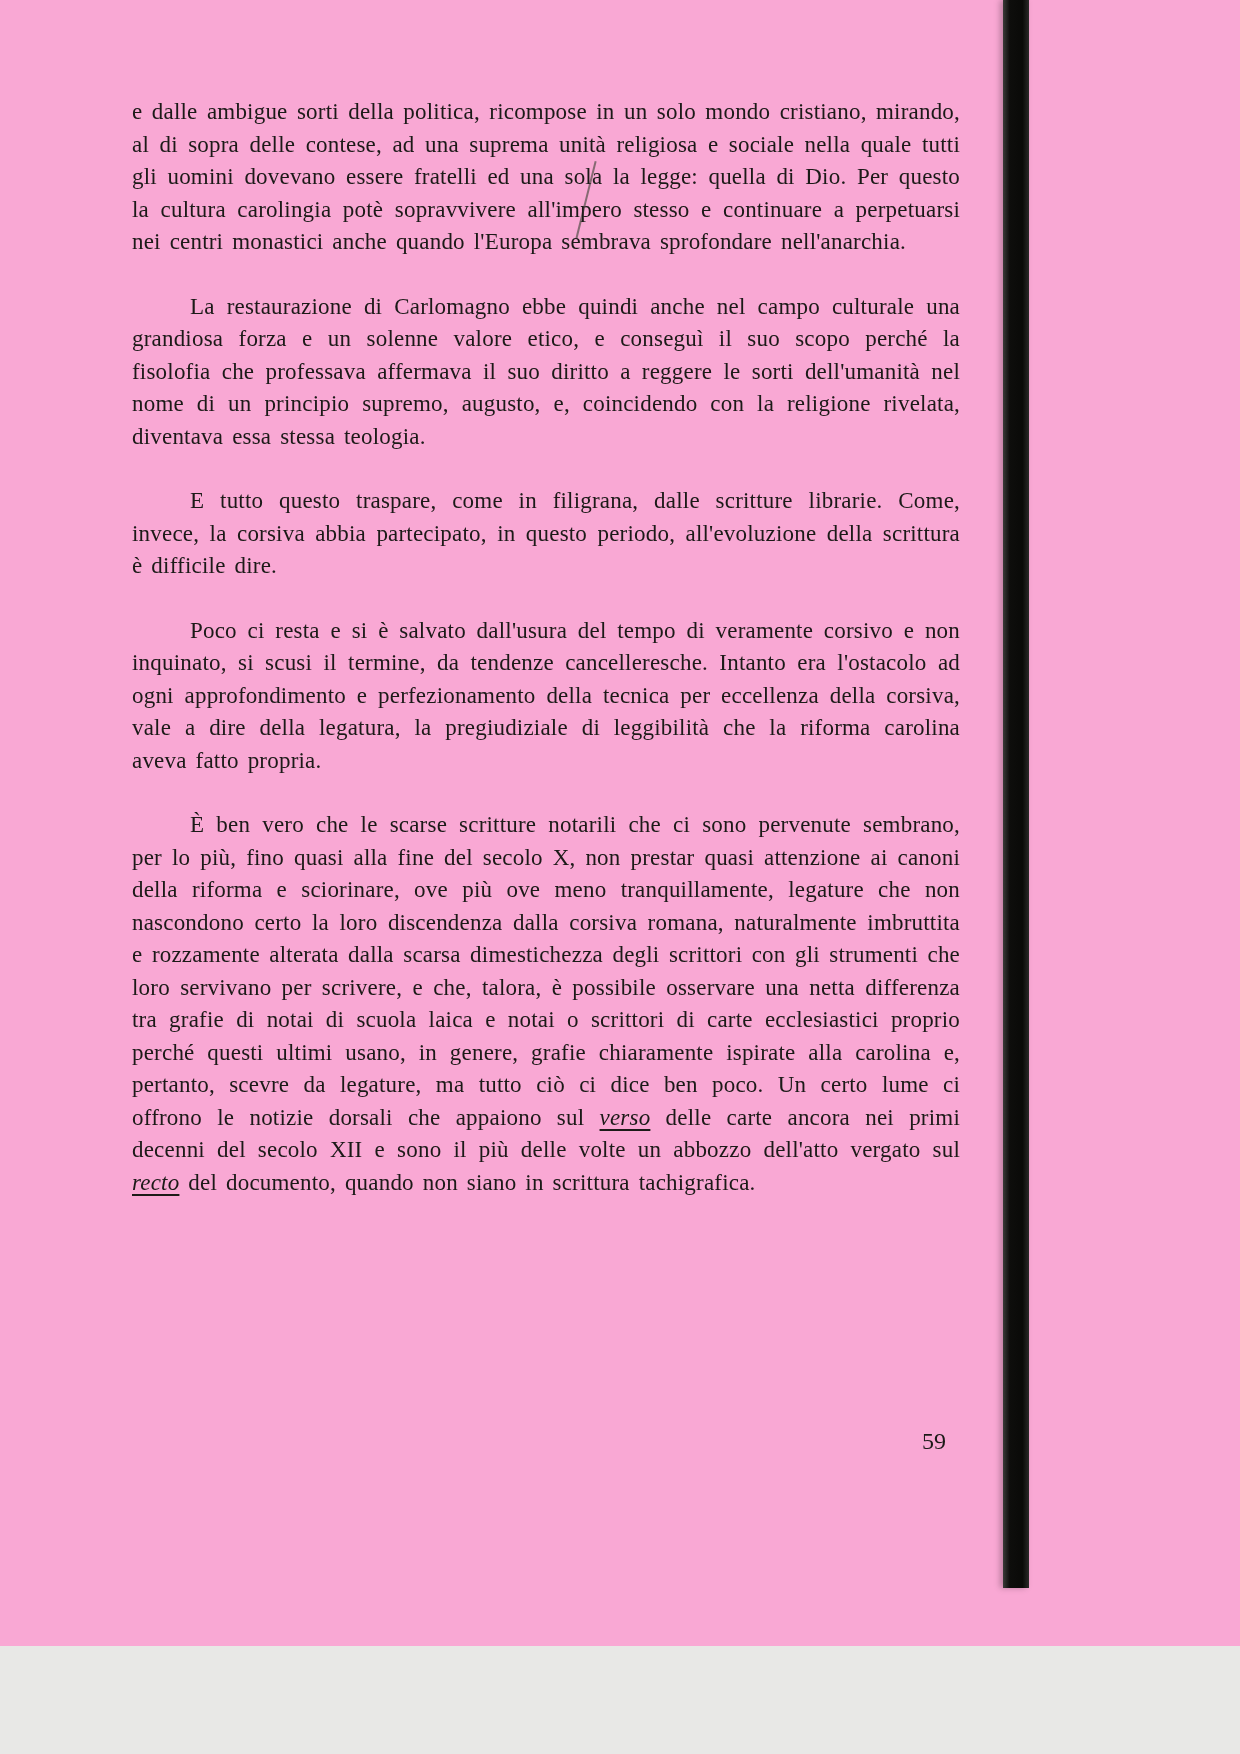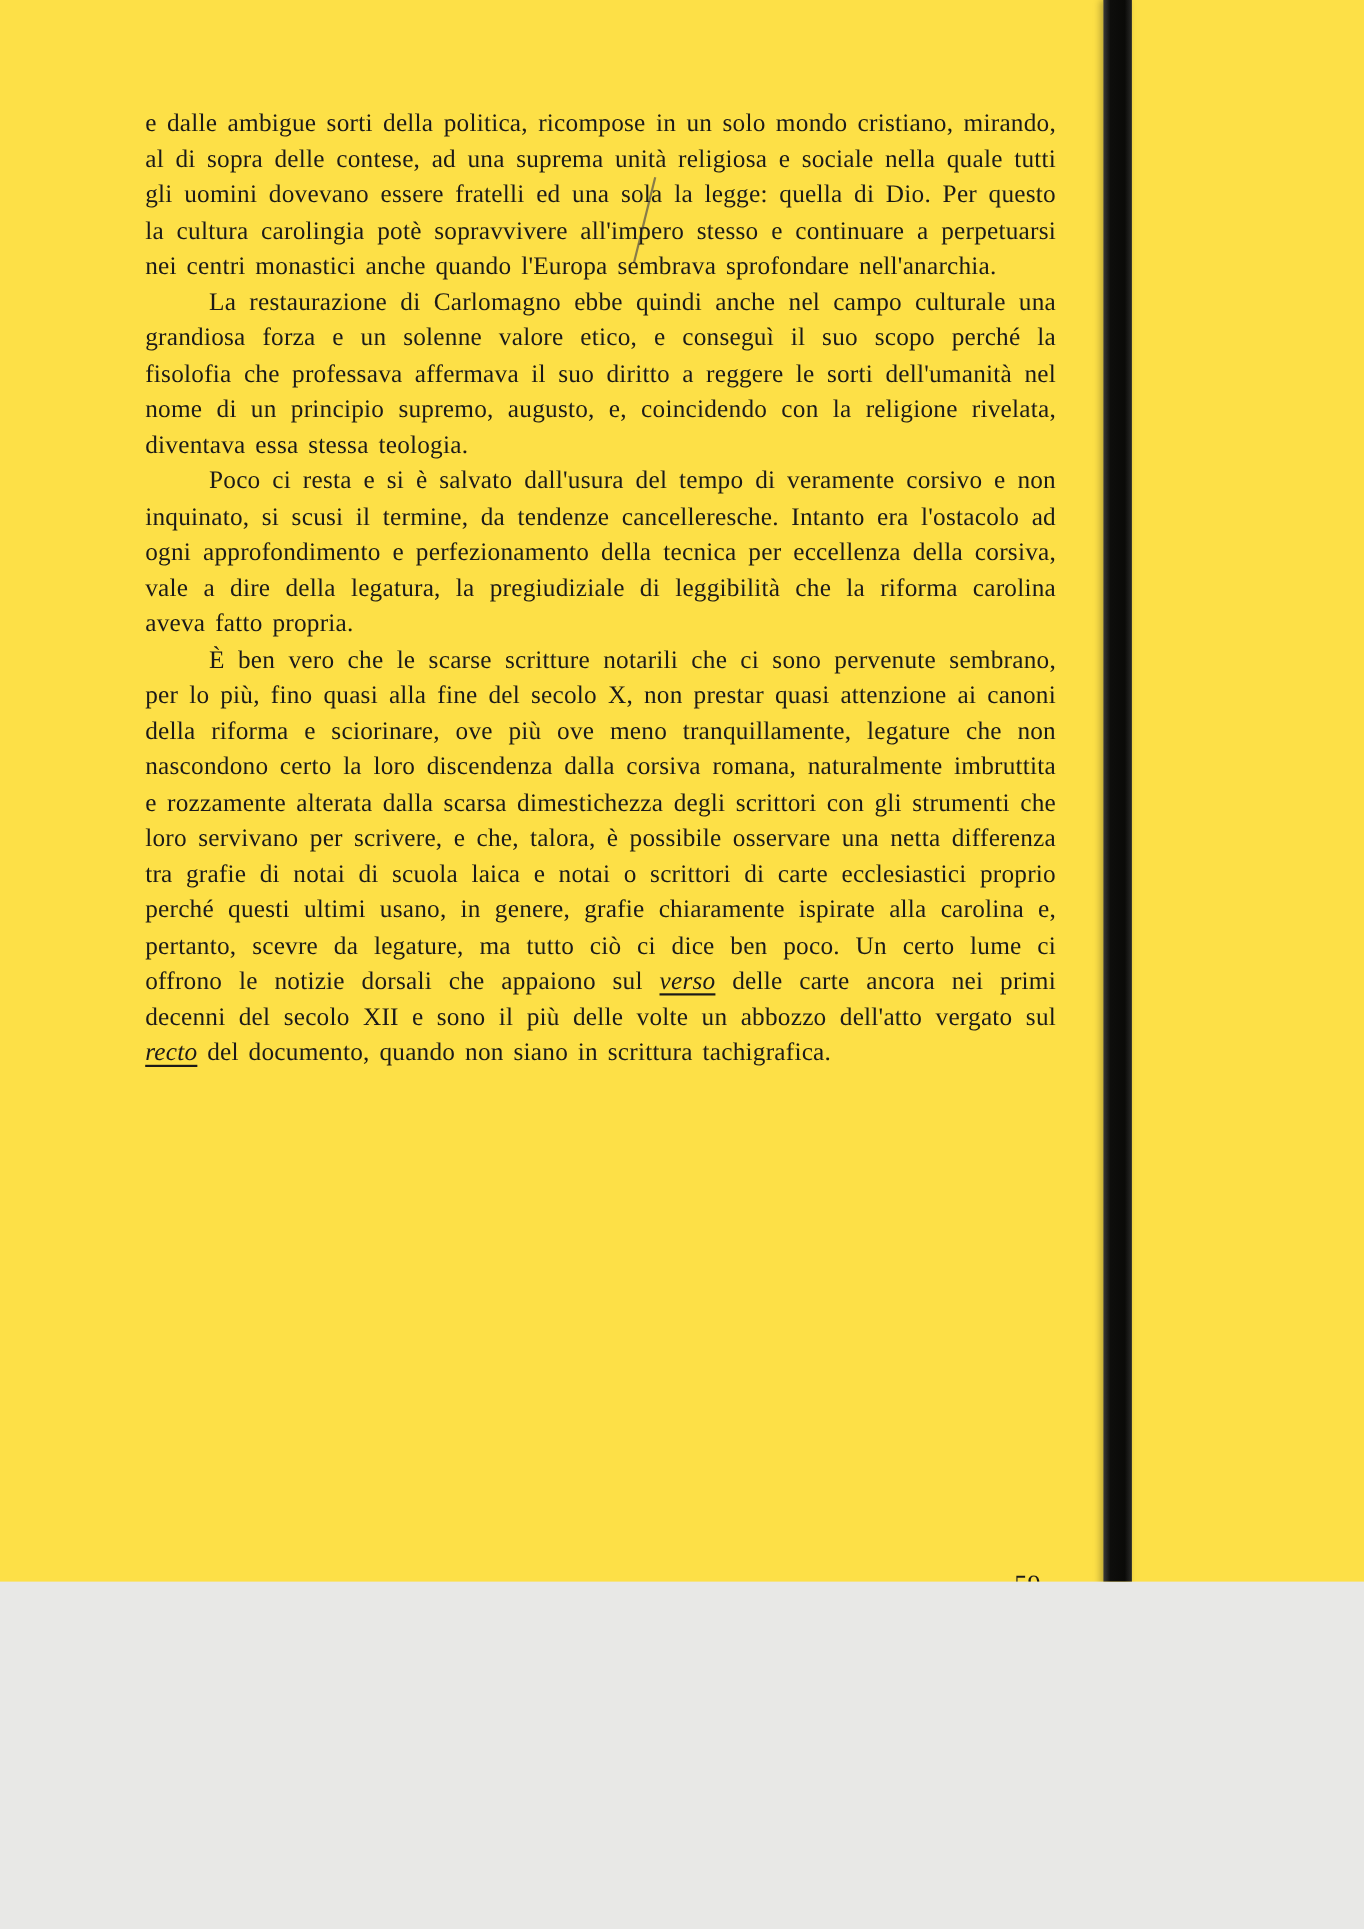--- a/index.html
+++ b/index.html
@@ -4,22 +4,22 @@
 <style>
   html, body {
     margin: 0;
     padding: 0;
     background: #e8e8e6;
     font-family: "Liberation Serif", "DejaVu Serif", serif;
   }
   .page {
     position: relative;
     width: 1240px;
-    height: 1438px;
-    background: #fde047;
+    height: 1646px;
+    background: #f9a8d4;
     margin: 0 auto;
     overflow: hidden;
   }
   .scan-bar {
     position: absolute;
     left: 1003px;
     top: 0;
     width: 26px;
     height: 1588px;
     background: linear-gradient(to right, #3a3a38 0%, #0e0e0c 25%, #0a0a08 75%, #2a2a28 100%);
@@ -35,20 +35,21 @@
     line-height: 32.5px;
     text-align: justify;
     letter-spacing: 0.2px;
   }
   .text-block p {
     margin: 0;
     word-spacing: 3px;
   }
   .text-block p.indent {
     text-indent: 58px;
+    margin-top: 32px;
   }
   .seg-normal { font-style: normal; }
   .seg-underline { text-underline-offset: 4px; }
   .seg-italic_underline { font-style: italic; text-decoration: underline; text-underline-offset: 4px; }
   .page-number {
     position: absolute;
     left: 922px;
     top: 1428px;
     font-size: 24px;
     color: #1c1a18;
@@ -65,18 +66,19 @@
   }
 </style>
 </head>
 <body>
 
 <div class="page">
   <div class="scan-scratch"></div>
   <div class="text-block">
       <p class=""><span class="seg-normal">e dalle ambigue sorti della politica, ricompose in un solo mondo cristiano, mirando, al di sopra delle contese, ad una suprema unità religiosa e sociale nella quale tutti gli uomini dovevano essere fratelli ed una sola la legge: quella di Dio. Per questo la cultura carolingia potè sopravvivere all'impero stesso e continuare a perpetuarsi nei centri monastici anche quando l'Europa sembrava sprofondare nell'anarchia.</span></p>
       <p class="indent"><span class="seg-normal">La restaurazione di Carlomagno ebbe quindi anche nel campo culturale una grandiosa forza e un solenne valore etico, e conseguì il suo scopo perché la fisolofia che professava affermava il suo diritto a reggere le sorti dell'umanità nel nome di un principio supremo, augusto, e, coincidendo con la religione rivelata, diventava essa stessa teologia.</span></p>
+      <p class="indent"><span class="seg-normal">E tutto questo traspare, come in filigrana, dalle scritture librarie. Come, invece, la corsiva abbia partecipato, in questo periodo, all'evoluzione della scrittura è difficile dire.</span></p>
       <p class="indent"><span class="seg-normal">Poco ci resta e si è salvato dall'usura del tempo di veramente corsivo e non inquinato, si scusi il termine, da tendenze cancelleresche. Intanto era l'ostacolo ad ogni approfondimento e perfezionamento della tecnica per eccellenza della corsiva, vale a dire della legatura, la pregiudiziale di leggibilità che la riforma carolina aveva fatto propria.</span></p>
       <p class="indent"><span class="seg-normal">È ben vero che le scarse scritture notarili che ci sono pervenute sembrano, per lo più, fino quasi alla fine del secolo X, non prestar quasi attenzione ai canoni della riforma e sciorinare, ove più ove meno tranquillamente, legature che non nascondono certo la loro discendenza dalla corsiva romana, naturalmente imbruttita e rozzamente alterata dalla scarsa dimestichezza degli scrittori con gli strumenti che loro servivano per scrivere, e che, talora, è possibile osservare una netta differenza tra grafie di notai di scuola laica e notai o scrittori di carte ecclesiastici proprio perché questi ultimi usano, in genere, grafie chiaramente ispirate alla carolina e, pertanto, scevre da legature, ma tutto ciò ci dice ben poco. Un certo lume ci offrono le </span><span class="seg-underline">notizie dorsali</span><span class="seg-normal"> che appaiono sul </span><span class="seg-italic_underline">verso</span><span class="seg-normal"> delle carte ancora nei primi decenni del secolo XII e sono il più delle volte un abbozzo dell'atto vergato sul </span><span class="seg-italic_underline">recto</span><span class="seg-normal"> del documento, quando non siano in scrittura </span><span class="seg-underline">tachigrafica</span><span class="seg-normal">.</span></p>
     </div>
   <div class="page-number">59</div>
   <div class="scan-bar"></div>
 </div>
 
 </body></html>

